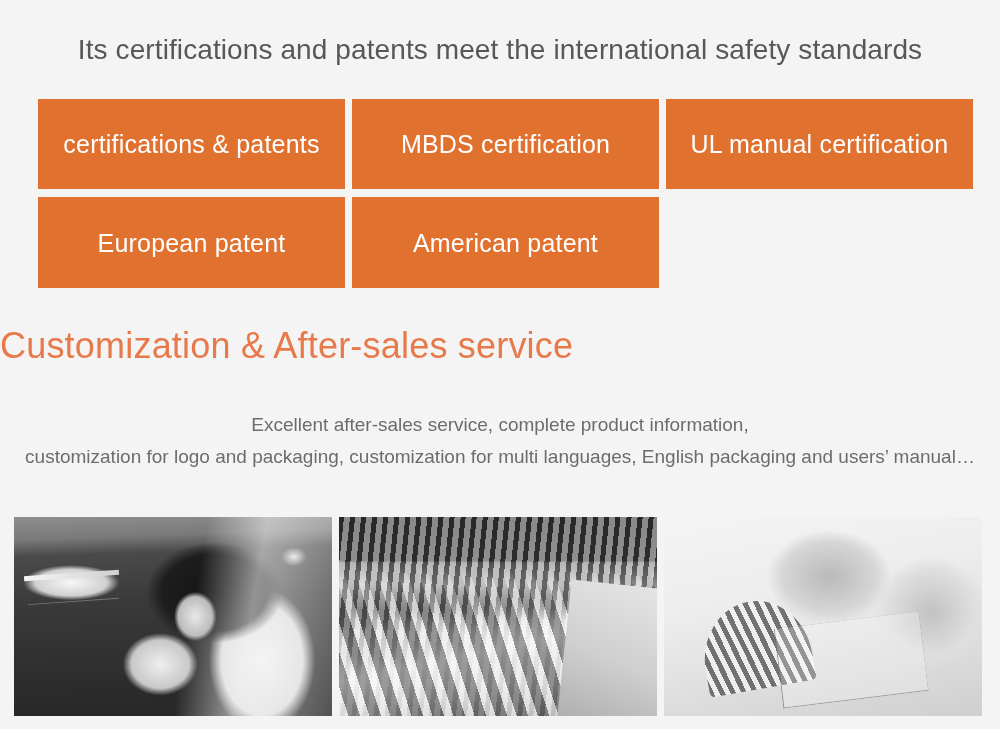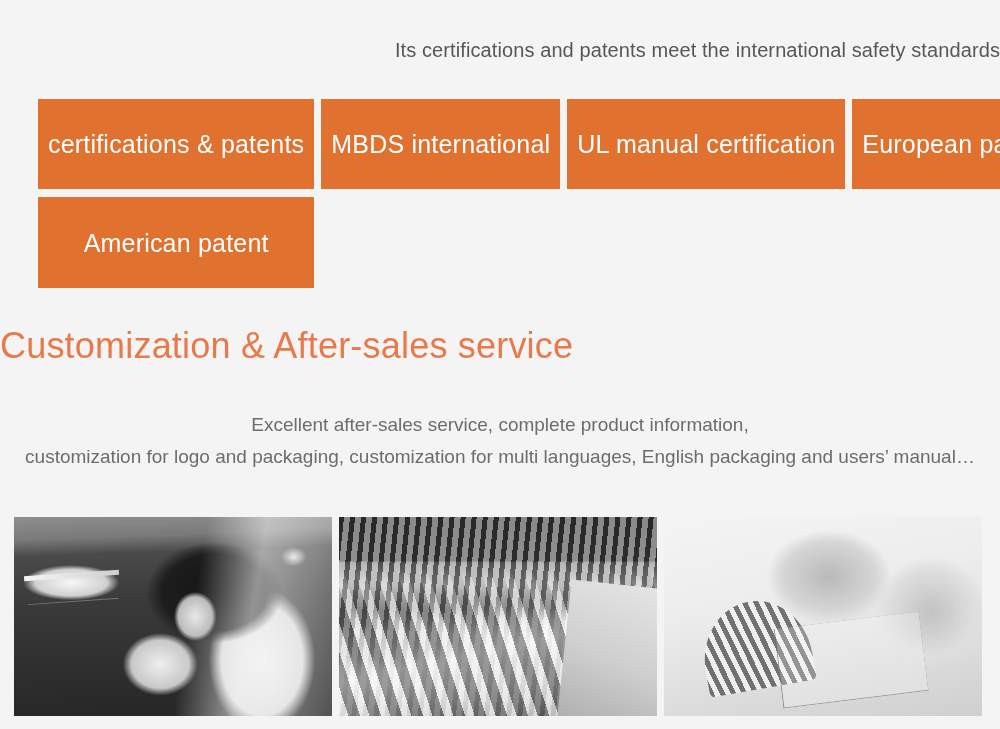--- a/index.html
+++ b/index.html
@@ -18,37 +18,37 @@
     height: 729px;
     background: #f4f4f4;
   }
 
   
   .headline {
     position: absolute;
     top: 30px;
     left: 0;
     width: 1000px;
-    text-align: right;
-    font-size: 20px;
+    text-align: center;
+    font-size: 28px;
     font-weight: 300;
     letter-spacing: 0.1px;
     color: #555759;
     line-height: 40px;
     white-space: nowrap;
   }
 
   
   .cert-grid {
     position: absolute;
     left: 10px;
     top: 99px;
     width: 963px;
     display: grid;
-    grid-template-columns: repeat(4, 1fr);
+    grid-template-columns: repeat(3, 1fr);
     grid-template-rows: 90px 91px;
     column-gap: 7px;
     row-gap: 8px;
     padding-left: 28px;
   }
 
   .cert-cell {
     background: #e1712f;
     display: flex;
     align-items: center;
@@ -201,21 +201,21 @@
 
   <div class="headline">Its certifications and patents meet the international safety standards</div>
 
   <div class="cert-grid">
 
     <div class="cert-cell">
       <span class="cert-label">certifications &amp; patents</span>
     </div>
 
     <div class="cert-cell">
-      <span class="cert-label">MBDS international</span>
+      <span class="cert-label">MBDS certification</span>
     </div>
 
     <div class="cert-cell">
       <span class="cert-label">UL manual certification</span>
     </div>
 
     <div class="cert-cell">
       <span class="cert-label">European patent</span>
     </div>
 

